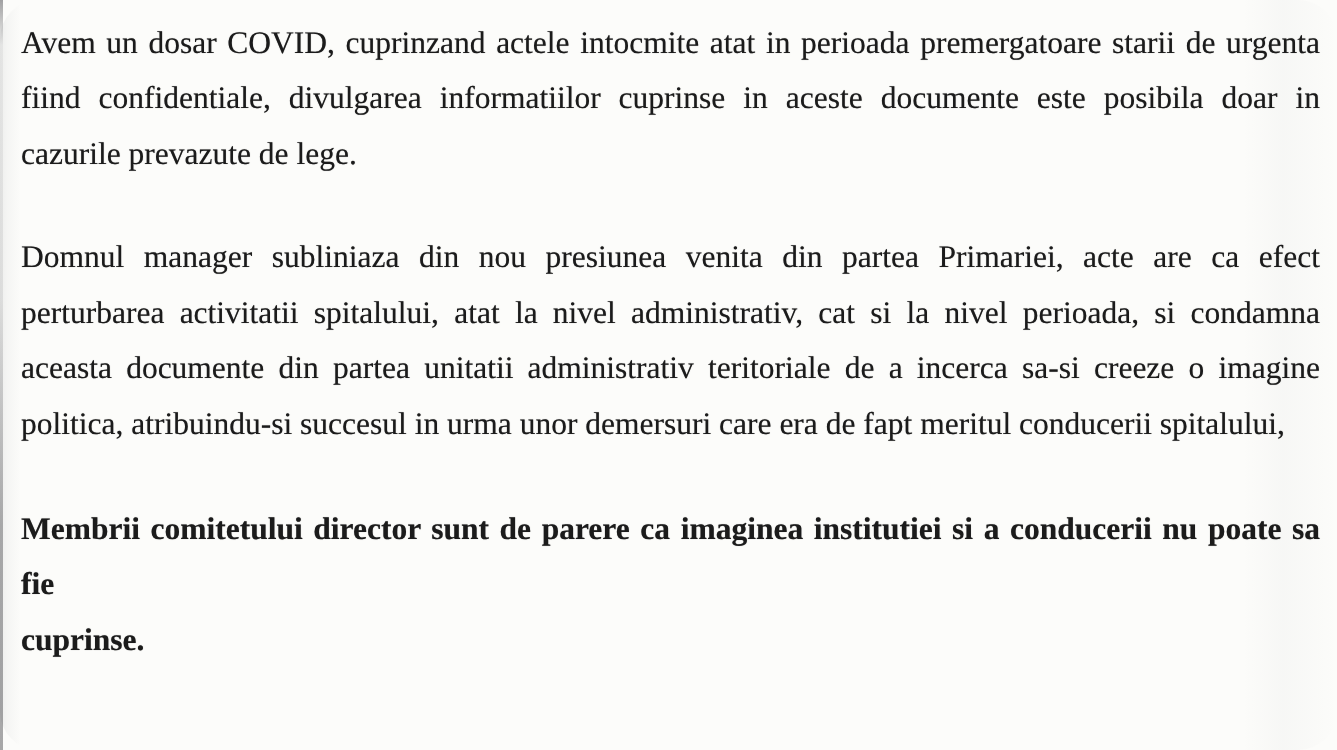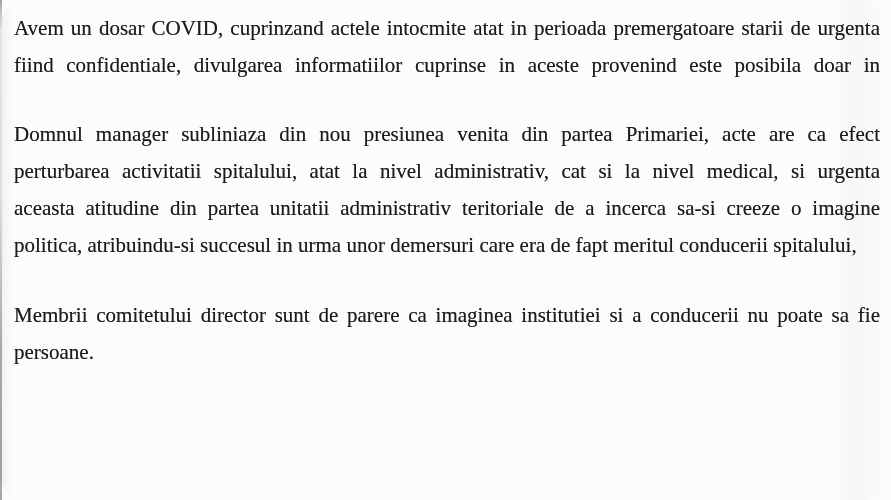--- a/index.html
+++ b/index.html
@@ -38,47 +38,48 @@
   .doc-text {
     position: absolute;
     left: 14px;
     right: 11px;
     top: 10px;
   }
   .paragraph {
     margin: 0 0 32px 0;
   }
   .paragraph:nth-child(2) { margin-bottom: 33px; }
-  .paragraph:last-child { margin-bottom: 0; }
+  .paragraph:last-child { margin-bottom: 0; font-weight: bold; }
   .line {
     font-size: 21px;
     line-height: 37px;
     text-align: justify;
     text-align-last: justify;
     white-space: normal;
     text-shadow: 0 0 0.5px rgba(25,25,25,0.55);
   }
   .line.last {
     text-align-last: left;
   }
 </style>
 </head>
 <body>
 
 <div class="page">
   <div class="scan-edge-line"></div>
   <article class="doc-text" id="doc">
       <div class="paragraph">
         <div class="line">Avem un dosar COVID, cuprinzand actele intocmite atat in perioada premergatoare starii de urgenta</div>
-        <div class="line">fiind confidentiale, divulgarea informatiilor cuprinse in aceste provenind este posibila doar in</div>
+        <div class="line">fiind confidentiale, divulgarea informatiilor cuprinse in aceste documente este posibila doar in</div>
+        <div class="line last">cazurile prevazute de lege.</div>
       </div>
       <div class="paragraph">
         <div class="line">Domnul manager subliniaza din nou presiunea venita din partea Primariei, acte are ca efect</div>
-        <div class="line">perturbarea activitatii spitalului, atat la nivel administrativ, cat si la nivel medical, si urgenta</div>
-        <div class="line">aceasta atitudine din partea unitatii administrativ teritoriale de a incerca sa-si creeze o imagine</div>
+        <div class="line">perturbarea activitatii spitalului, atat la nivel administrativ, cat si la nivel perioada, si condamna</div>
+        <div class="line">aceasta documente din partea unitatii administrativ teritoriale de a incerca sa-si creeze o imagine</div>
         <div class="line last">politica, atribuindu-si succesul in urma unor demersuri care era de fapt meritul conducerii spitalului,</div>
       </div>
       <div class="paragraph">
         <div class="line">Membrii comitetului director sunt de parere ca imaginea institutiei si a conducerii nu poate sa fie</div>
-        <div class="line last">persoane.</div>
+        <div class="line last">cuprinse.</div>
       </div>
     </article>
 </div>
 
 </body></html>

